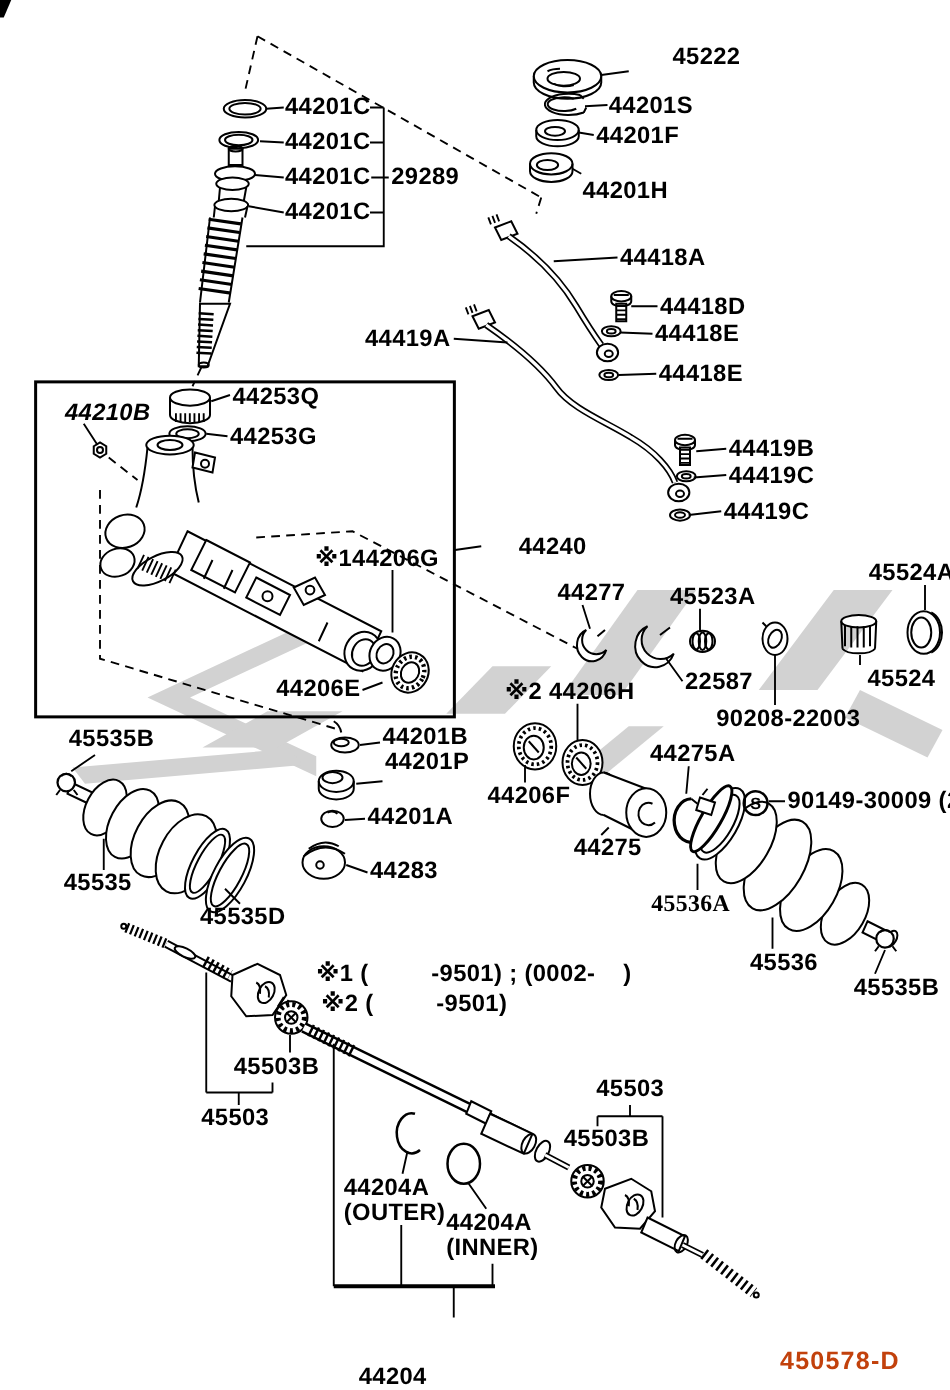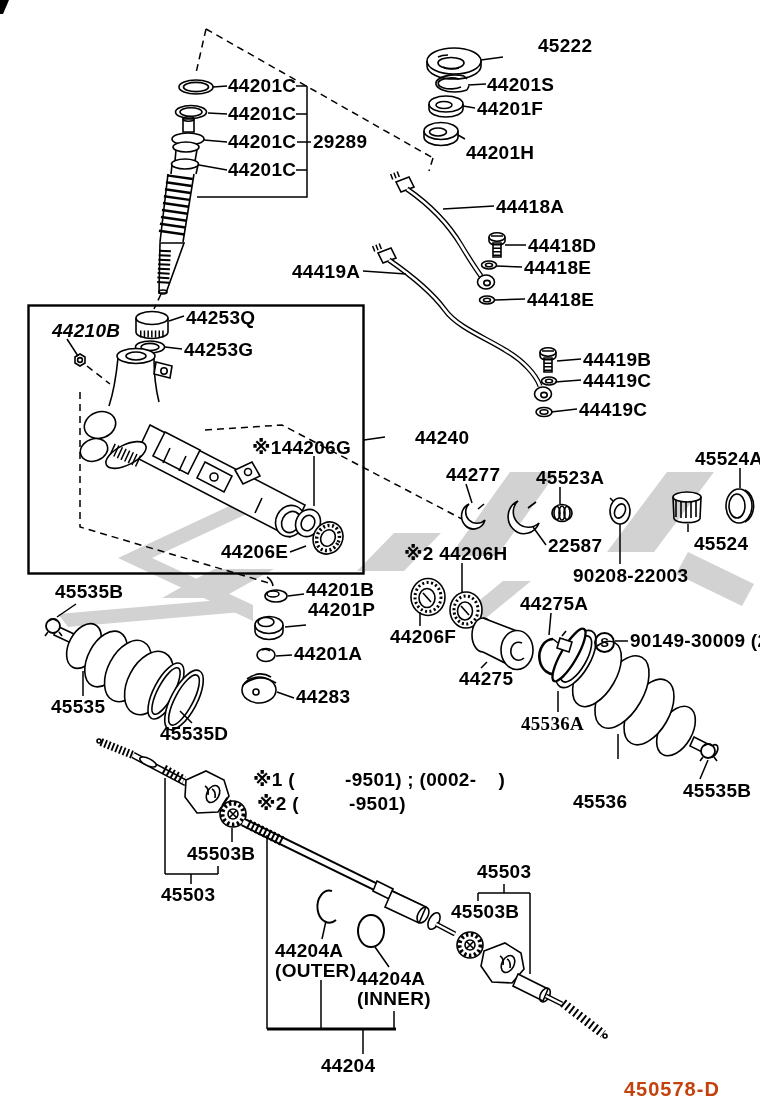--- a/index.html
+++ b/index.html
@@ -388,32 +388,32 @@
       <div class="lbl" style="left: 308px; top: 600px;">44201P</div>
       <div class="lbl" style="left: 390px; top: 627px;">44206F</div>
       <div class="lbl" style="left: 520px; top: 594px;">44275A</div>
       <div class="lbl" style="left: 294px; top: 644px;">44201A</div>
       <div class="lbl" style="left: 630px; top: 631px;">90149-30009 (2)</div>
       <div class="lbl" style="left: 459px; top: 669px;">44275</div>
       <div class="lbl" style="left: 51px; top: 697px;">45535</div>
       <div class="lbl" style="left: 296px; top: 687px;">44283</div>
       <div class="lbl" style="left: 521px; top: 714px; font-family: Liberation Serif, serif;">45536A</div>
       <div class="lbl" style="left: 160px; top: 724px;">45535D</div>
-      <div class="lbl" style="left: 573px; top: 761px; margin-top: 31px;">45536</div>
+      <div class="lbl" style="left: 600px; top: 761px;">45536</div>
       <div class="lbl" style="left: 683px; top: 781px;">45535B</div>
       <div class="lbl" style="left: 253px; top: 770px;">※1 (         -9501) ; (0002-    )</div>
       <div class="lbl" style="left: 257px; top: 794px;">※2 (         -9501)</div>
       <div class="lbl" style="left: 187px; top: 844px;">45503B</div>
       <div class="lbl" style="left: 161px; top: 885px;">45503</div>
       <div class="lbl" style="left: 477px; top: 862px;">45503</div>
       <div class="lbl" style="left: 451px; top: 902px;">45503B</div>
       <div class="lbl" style="left: 275px; top: 941px;">44204A
 (OUTER)</div>
       <div class="lbl" style="left: 357px; top: 969px;">44204A
 (INNER)</div>
-      <div class="lbl" style="left: 287px; top: 1056px; margin-left: 34px;">44204</div>
+      <div class="lbl" style="left: 287px; top: 1092px;">44204</div>
     </div>
 
 <div class="s-badge">S</div>
 
 <div class="footer">450578-D</div>
 
 </div>
 
 </body></html>

